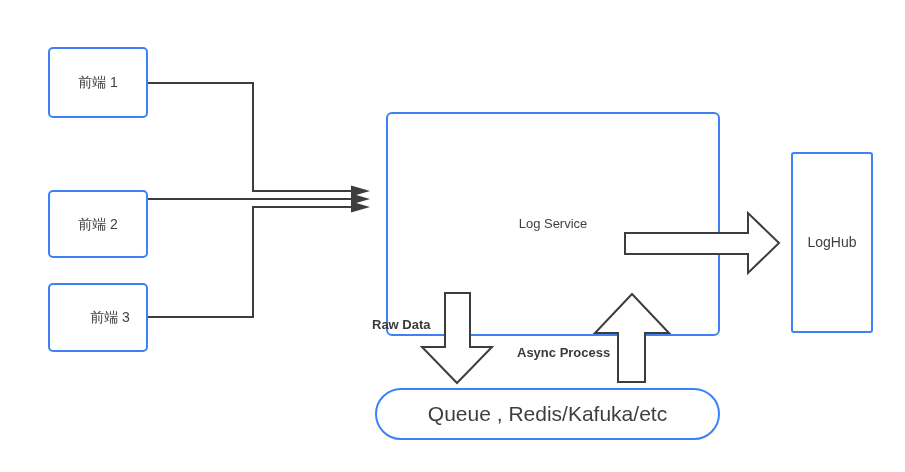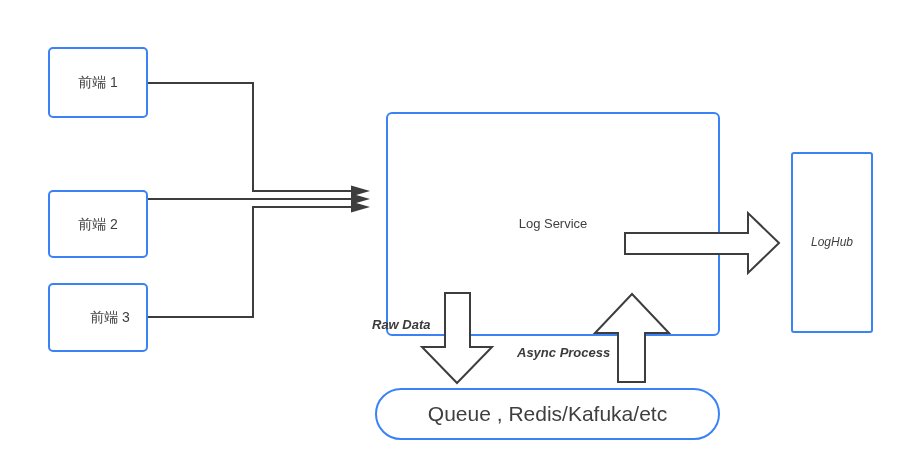--- a/index.html
+++ b/index.html
@@ -27,21 +27,21 @@
   .frontend { left: 48px; width: 100px; border-radius: 5px; font-size: 14px; }
   #node-frontend1 { top: 47px;  height: 71px; }
   #node-frontend2 { top: 164px; height: 68px; margin-top: 26px; }
   #node-frontend3 { top: 283px; height: 69px; padding-left: 24px; }
   #node-logservice {
     left: 386px; top: 68px; width: 334px; height: 224px;
     border-radius: 6px; font-size: 13px; margin-top: 44px;
   }
   #node-loghub {
     left: 791px; top: 152px; width: 82px; height: 181px;
-    border-radius: 3px; font-size: 12px; font-style: italic;
+    border-radius: 3px; font-size: 14px;
   }
   #node-queue {
     left: 375px; top: 388px; width: 345px; height: 52px;
     border-radius: 26px; font-size: 21px;
   }
   .edges {
     position: absolute;
     left: 0; top: 0;
     z-index: 2;
     pointer-events: none;
@@ -54,21 +54,20 @@
     stroke-width: 2px;
     stroke-linejoin: miter;
   }
   .edge-label {
     position: absolute;
     z-index: 3;
     font-weight: bold;
     font-size: 13px;
     color: #3b3b3b;
     white-space: nowrap;
-    font-style: italic;
   }
   #label-raw-data { left: 372px; top: 317px; }
   #label-async-process { left: 517px; top: 345px; }
 </style>
 </head>
 <body>
 
 <div class="canvas">
 
   <div class="node frontend" id="node-frontend1">

